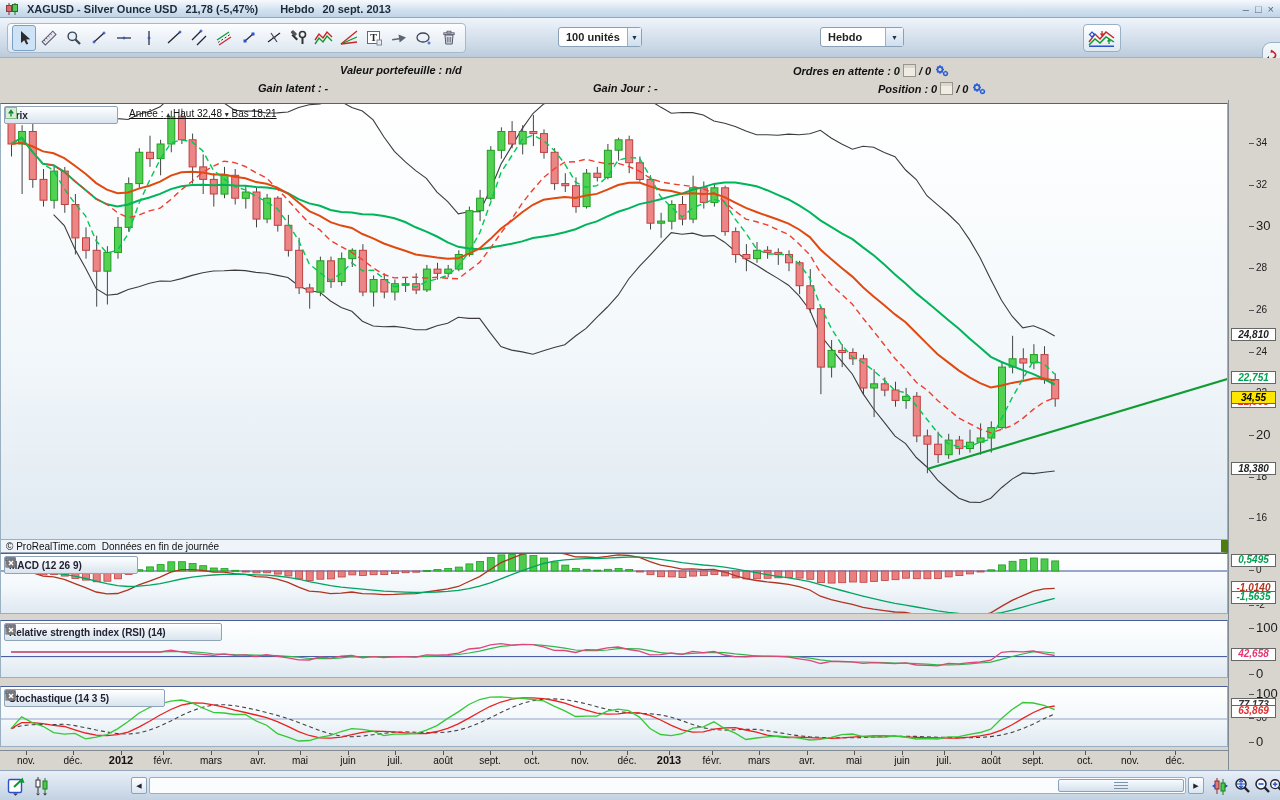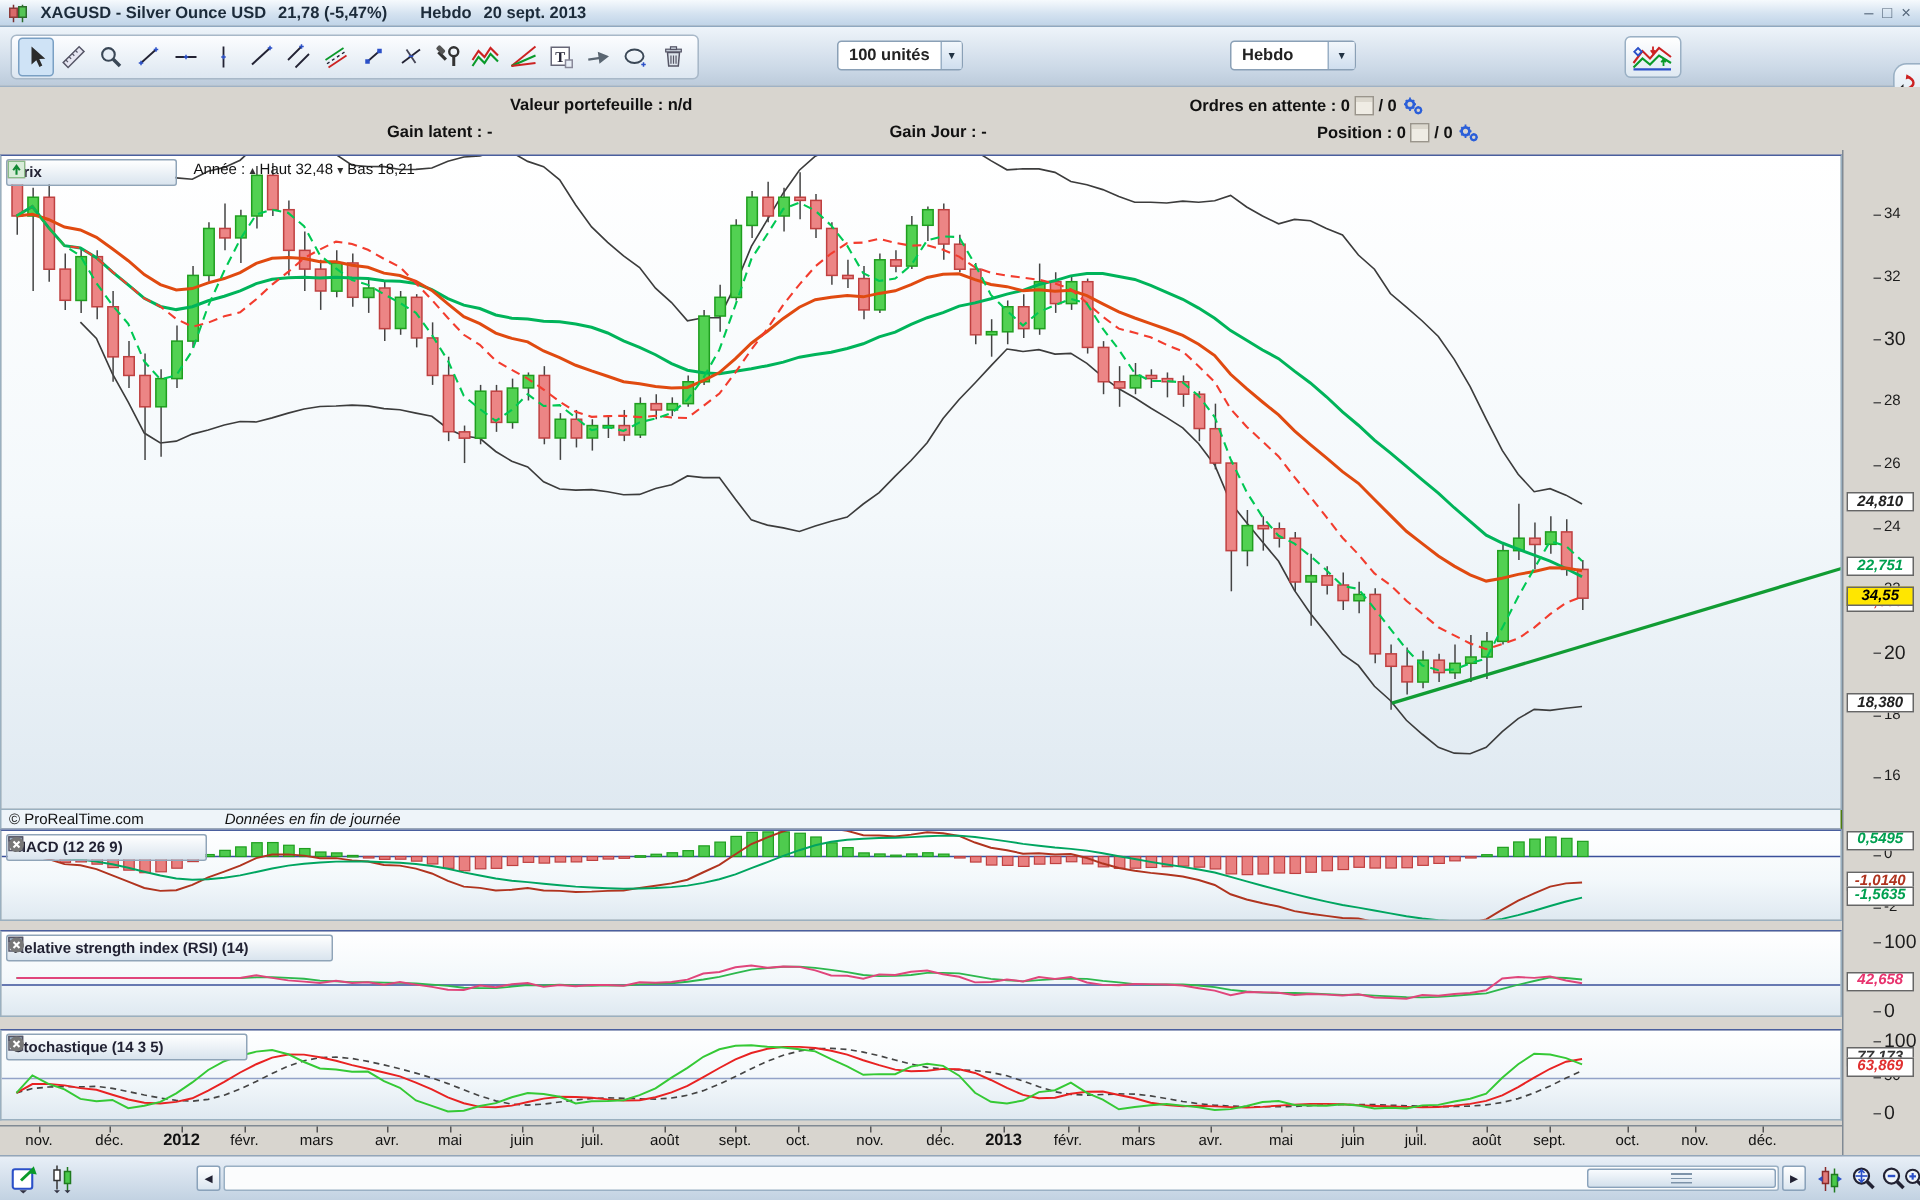--- a/index.html
+++ b/index.html
@@ -27,40 +27,40 @@
     display:flex;align-items:center;justify-content:center;font-size:7px;color:#234;}
   .icon-btn{position:absolute;top:6px;width:36px;height:26px;background:linear-gradient(#ffffff,#dfe9f2);
     border:1px solid #9ab0c4;border-radius:4px;display:flex;align-items:center;justify-content:center;}
   .side-tab{position:absolute;right:0;top:24px;width:17px;height:34px;border-radius:9px 0 0 9px;
     background:linear-gradient(#f4f8fc,#d6e2ee);border:1px solid #9ab0c4;border-right:none;
     display:flex;align-items:center;justify-content:center;}
 
   
   .infobar{position:absolute;left:0;top:58px;width:1280px;height:42px;background:#d8d5cf;border-bottom:1px solid #b9b6b0;
     font-size:11px;font-weight:bold;color:#111;}
-  .info-item{position:absolute;white-space:nowrap;display:flex;align-items:center;gap:3px;}
+  .info-item{position:absolute;white-space:nowrap;display:flex;align-items:center;gap:3px;font-style:italic;}
   .mini-grid{display:inline-block;width:11px;height:11px;background:#efece4;border:1px solid #9a958c;
     box-shadow:inset 0 3px 0 #dcd8ce;}
 
   
   .chartregion{position:absolute;left:0;top:100px;width:1280px;height:670px;background:#d8d5cf;}
   .pane{position:absolute;left:0;width:1228px;box-sizing:border-box;
     background:linear-gradient(#ffffff,#f3f8fb 55%,#dfe9f1);
     border:1px solid #9ab0c0;border-top:1px solid #4a5f9e;}
   .pane svg{position:absolute;left:0;top:0;overflow:hidden;}
   .pane-header{position:absolute;display:flex;align-items:center;gap:4px;height:16px;padding:0 4px;
     background:linear-gradient(#ffffff,#d9e4ee);border:1px solid #8fa4b8;border-radius:2px;
     font-size:10px;font-weight:bold;color:#223;z-index:5;white-space:nowrap;}
   .ph-ic{width:13px;height:13px;display:flex;align-items:center;justify-content:center;}
   .annee{position:absolute;font-size:10px;color:#111;z-index:4;white-space:nowrap;}
   .annee .arr{font-size:8px;color:#333;}
   .copyright{position:absolute;left:0;width:1228px;height:13px;box-sizing:border-box;background:#eef4f9;
-    border-left:1px solid #9ab0c0;border-right:1px solid #4d7c0f;border-bottom:1px solid #9aa7b8;
+    border-left:1px solid #9ab0c0;border-right:7px solid #4d7c0f;border-bottom:1px solid #9aa7b8;
     font-size:10px;color:#111;padding-left:5px;display:flex;align-items:center;gap:6px;}
-  .copyright .note{font-style:italic;margin-left:48px;}
+  .copyright .note{}
 
   
   .gutter{position:absolute;left:1228px;top:0;width:52px;height:670px;background:#d8d5cf;border-left:1px solid #808a94;}
   .ytick{position:absolute;left:7px;font-size:10px;color:#1c1c1c;line-height:12px;margin-left:20px;}
   .ytick.bold{font-weight:normal;font-size:13px;}
   .ytick::before{content:"";position:absolute;left:-7px;top:6px;width:5px;height:1px;background:#555;}
   .ybox{position:absolute;left:2px;width:45px;height:13px;box-sizing:border-box;border:1px solid #666;
     font-size:10px;font-weight:bold;display:flex;align-items:center;justify-content:center;background:#fff;line-height:12px;font-style:italic;}
 
   
@@ -535,21 +535,21 @@
               <path d="M6 2.5 v5 M3.8 5.5 L6 8.5 L8.2 5.5" stroke="#c22" stroke-width="1.4" fill="none"></path>
             </svg>
           </span>
         <span class="ph-ic">
             <svg width="12" height="12" viewBox="0 0 12 12">
               <rect x="0.5" y="0.5" width="11" height="11" fill="#d9ecd9" stroke="#8b8"></rect>
               <path d="M6 9.5 v-5 M3.8 6.5 L6 3.5 L8.2 6.5" stroke="#183" stroke-width="1.4" fill="none"></path>
             </svg>
           </span>
       </div>
-      <div class="annee" style="left:128px;top:4px;">
+      <div class="annee" style="left:128px;top:4px;text-decoration:underline;">
         <span>Année :</span>
         <span class="arr">▴</span>
         <span>Haut 32,48</span>
         <span class="arr">▾</span>
         <span>Bas 18,21</span>
       </div>
     </div>
 
     <div class="copyright" style="top:440px;">
       <span>© ProRealTime.com</span>

